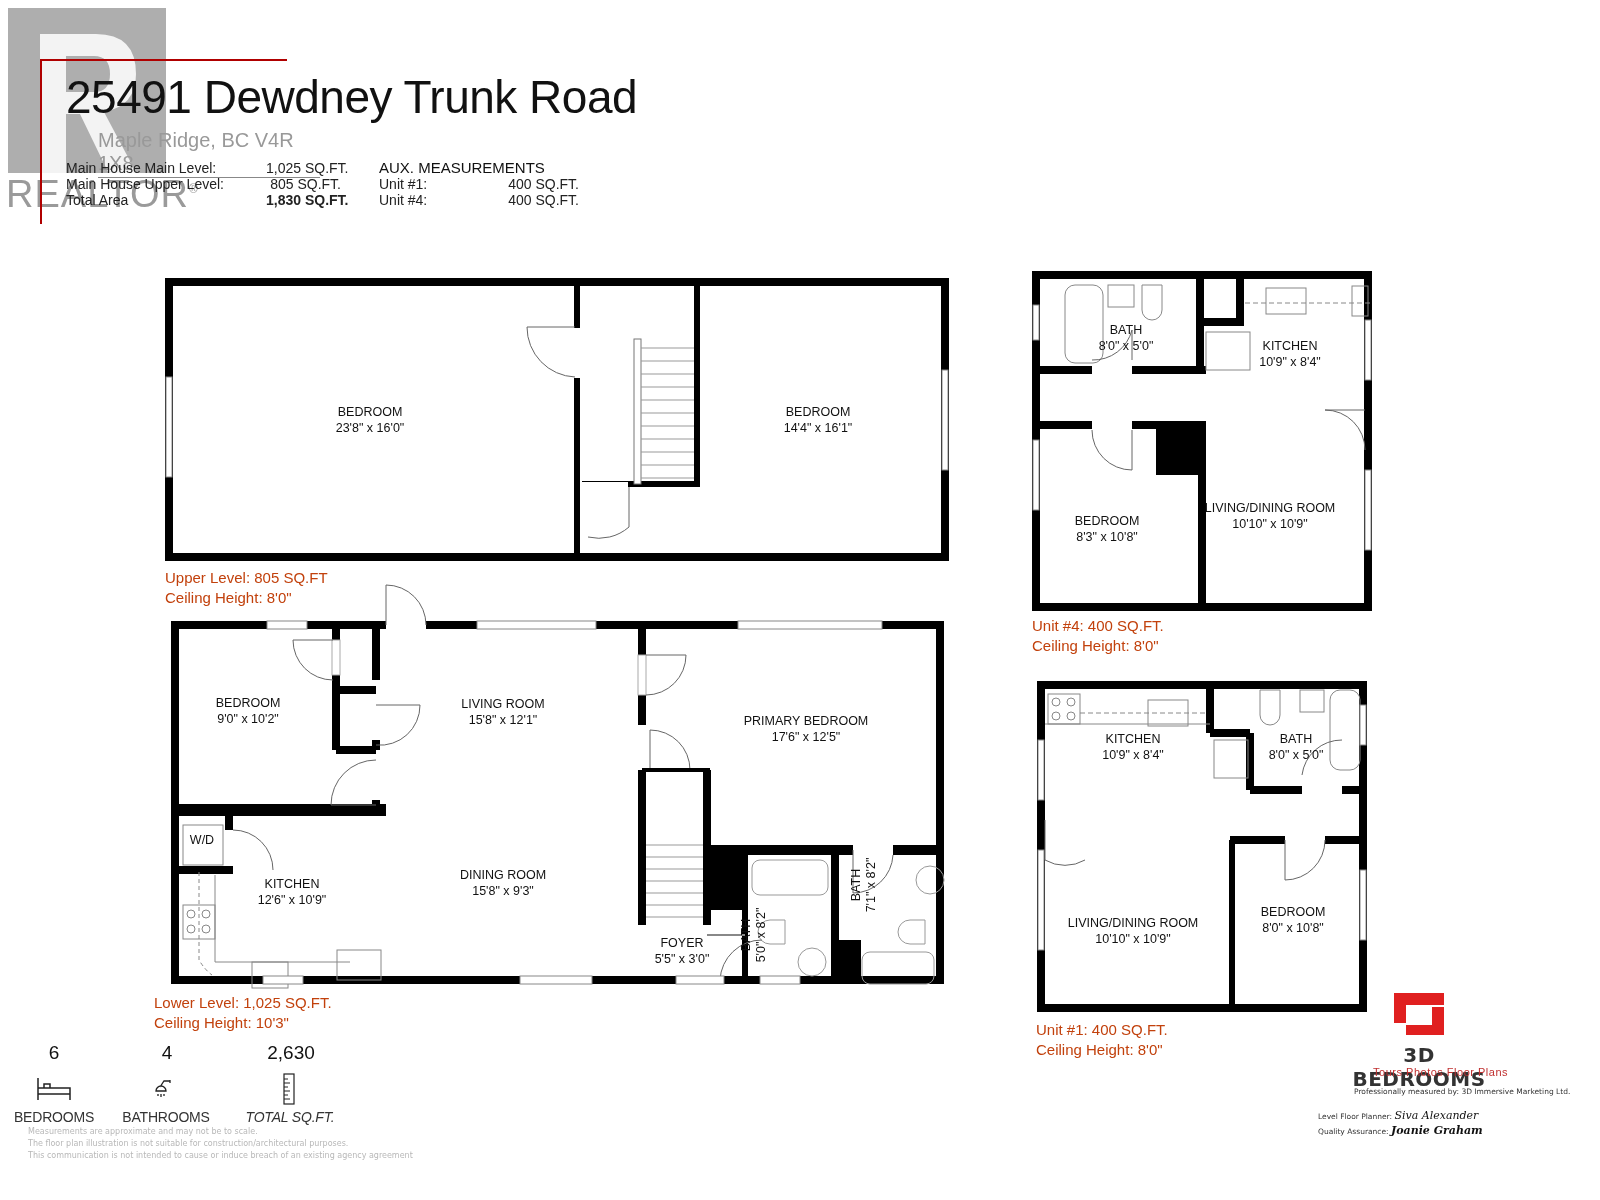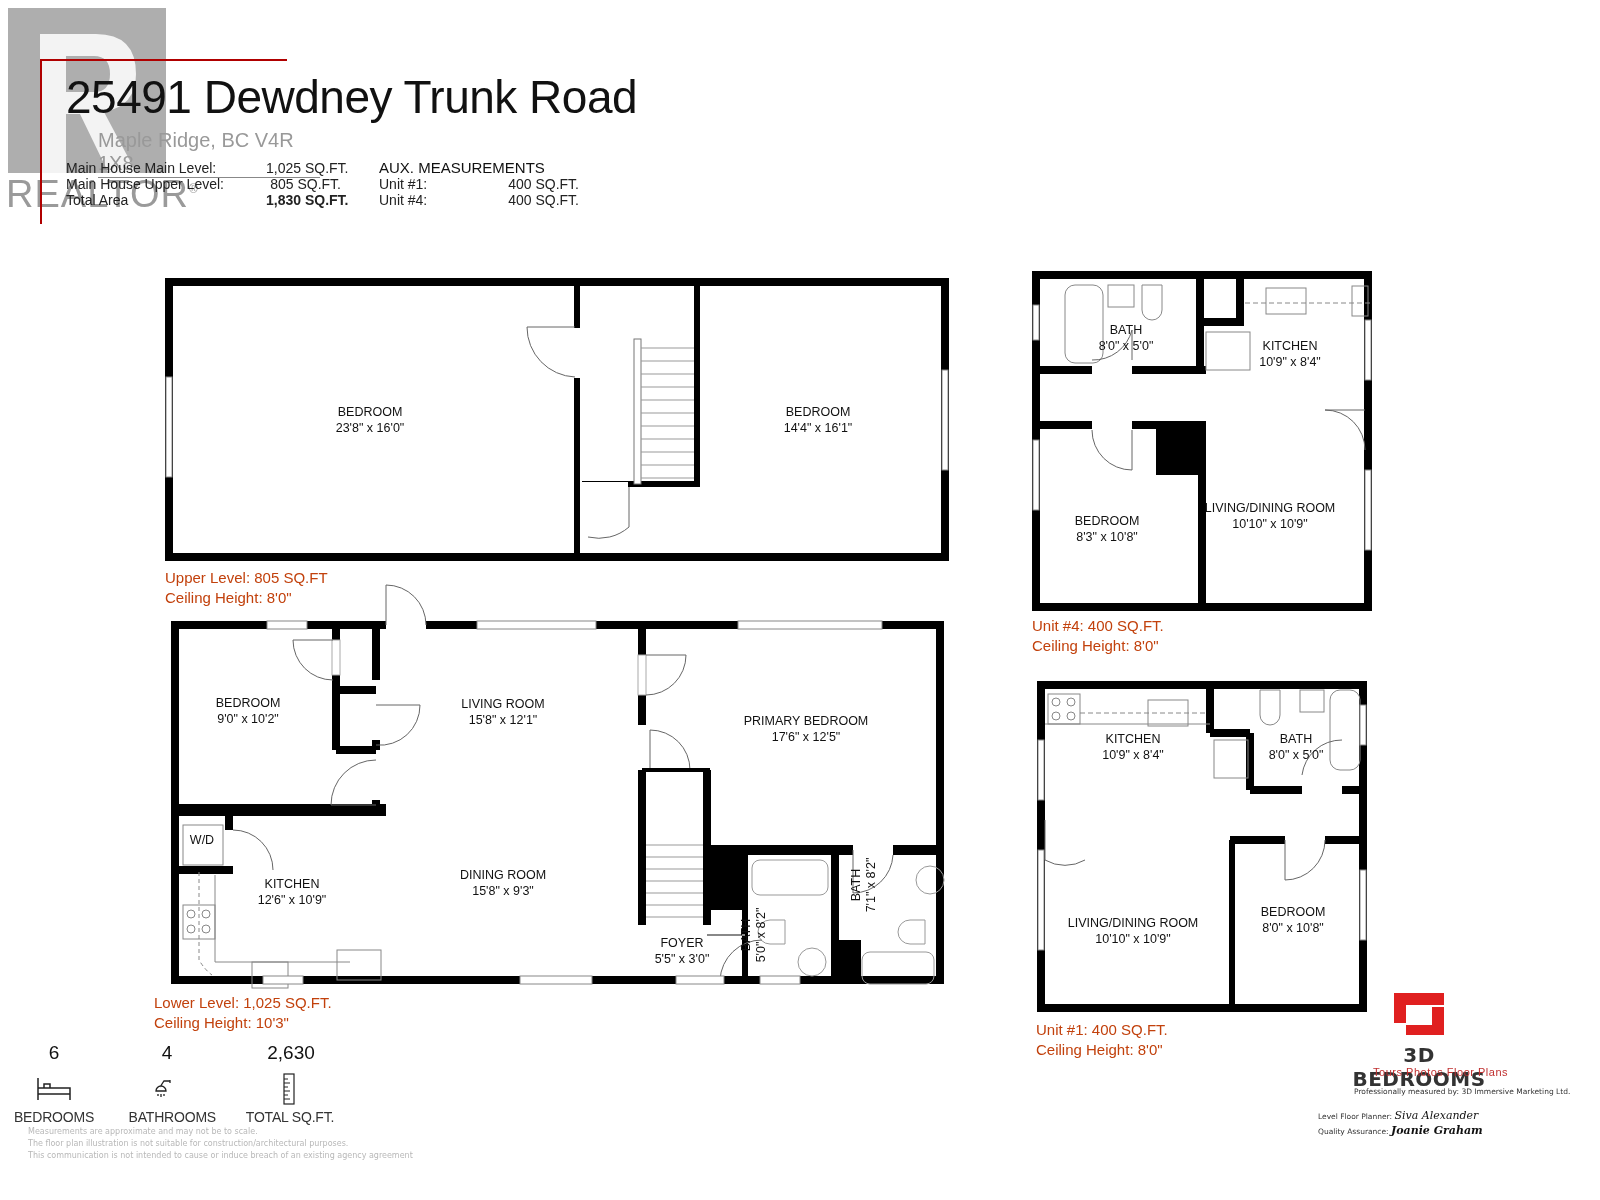--- a/index.html
+++ b/index.html
@@ -313,22 +313,22 @@
 </svg>
 <svg class="abs" style="left:154px; top:1078px;" width="20" height="22" viewBox="0 0 20 22">
   <path d="M16 2 V5 M16 3 H10 L6 9 M2 13 A5 5 0 0 1 12 13 Z M4 16 V18 M7 16 V19 M10 16 V18" fill="none" stroke="#222" stroke-width="1.3"></path>
 </svg>
 <svg class="abs" style="left:283px; top:1073px;" width="12" height="32" viewBox="0 0 12 32">
   <rect x="1" y="1" width="10" height="30" fill="none" stroke="#222" stroke-width="1.2"></rect>
   <path d="M1 6 H5 M1 10 H7 M1 14 H5 M1 18 H7 M1 22 H5 M1 26 H7" stroke="#222" stroke-width="1"></path>
 </svg>
 
 <div class="abs summary-lbl" style="left:4px; top:1109px;">BEDROOMS</div>
-<div class="abs summary-lbl" style="left:116px; top:1109px;text-align:right;">BATHROOMS</div>
-<div class="abs summary-lbl" style="left:240px; top:1109px;">TOTAL SQ.FT.</div>
+<div class="abs summary-lbl" style="left:116px; top:1109px;">BATHROOMS</div>
+<div class="abs summary-lbl" style="left:240px; top:1109px;font-style:italic;">TOTAL SQ.FT.</div>
 
 <div class="abs disclaimer">
   <div>Measurements are approximate and may not be to scale.</div>
   <div>The floor plan illustration is not suitable for construction/architectural purposes.</div>
   <div>This communication is not intended to cause or induce breach of an existing agency agreement</div>
 </div>
 
 <svg class="abs brand-logo" viewBox="0 0 50 42">
   <path d="M0 0 H50 V12 H12 V30 H0 Z" fill="#e02020"></path>
   <path d="M38 14 H50 V42 H12 V32 H38 Z" fill="#e02020"></path>

